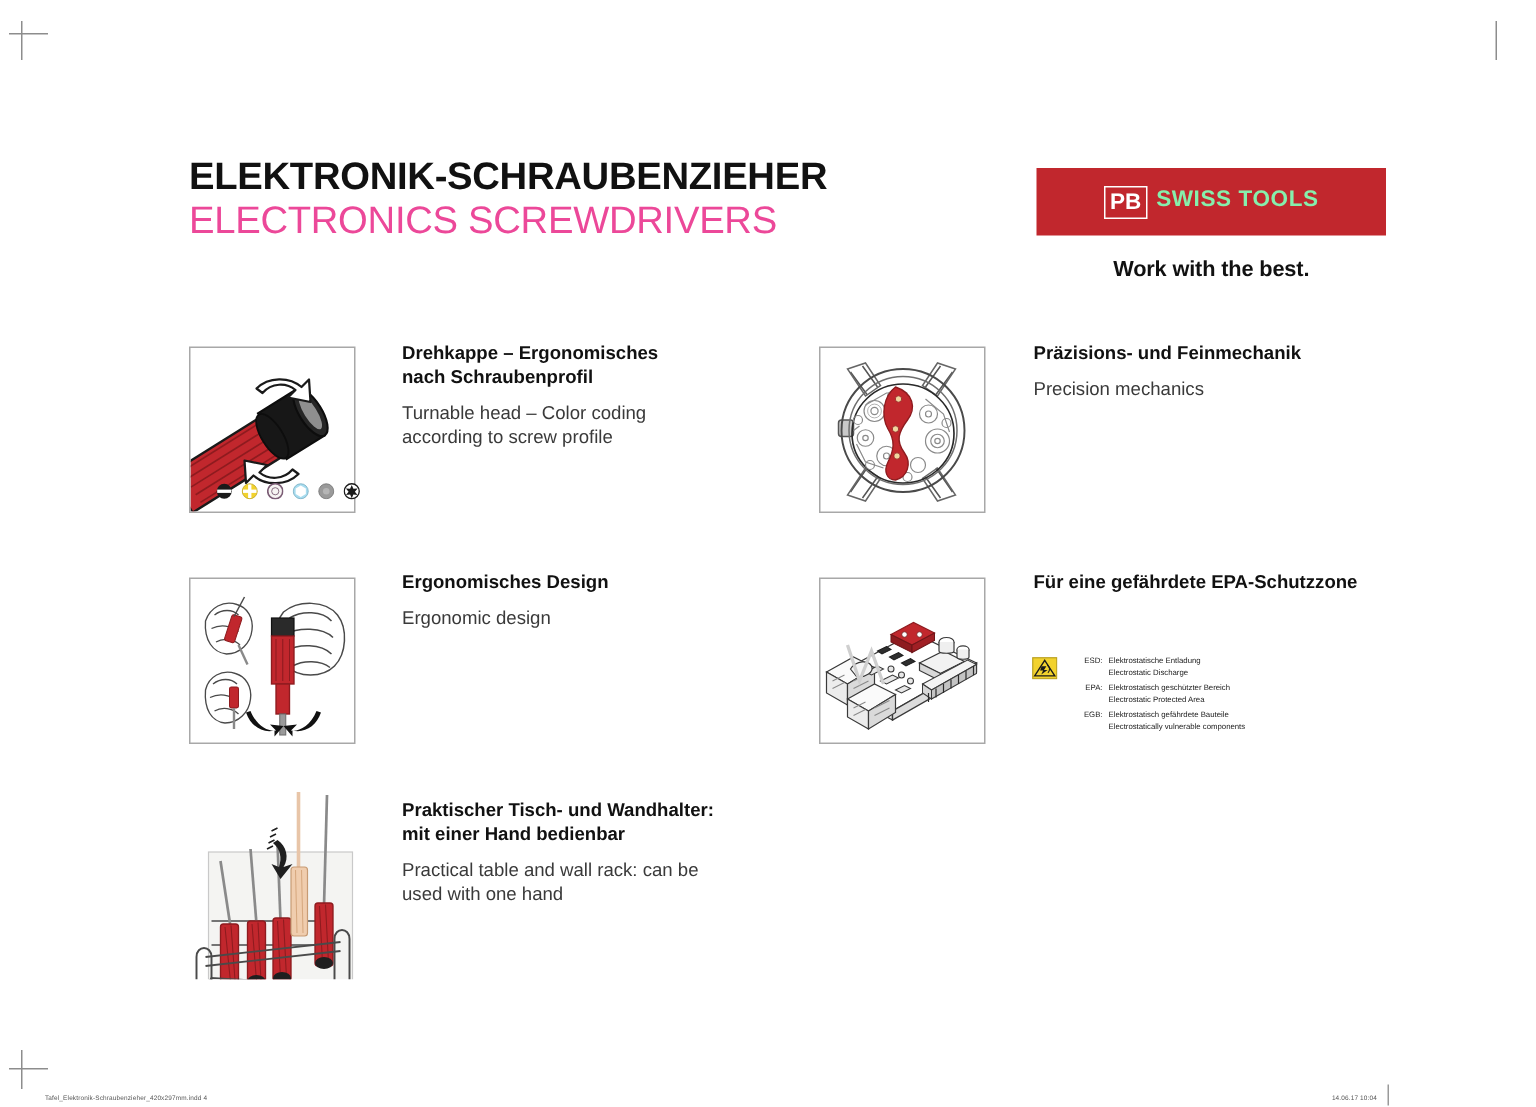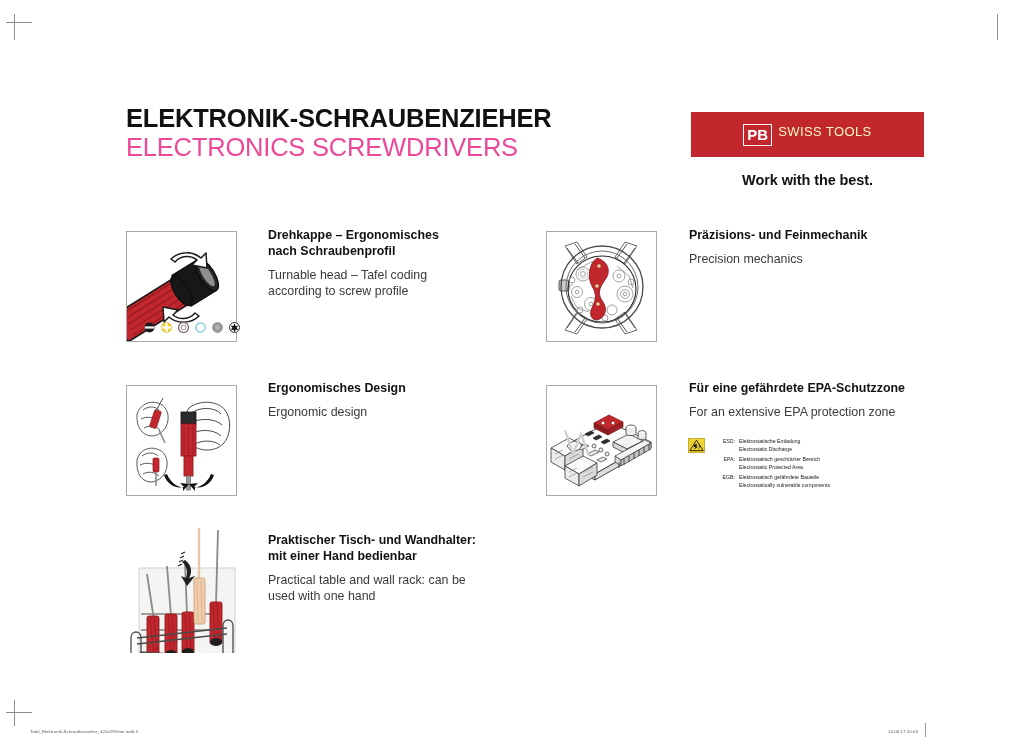--- a/index.html
+++ b/index.html
@@ -81,23 +81,23 @@
     border: 1.6px solid #ffffff;
     color: #ffffff;
     font-size: 15px;
     font-weight: bold;
     letter-spacing: 0px;
     line-height: 1;
     padding: 2px 3px 3px 3px;
     position: relative;
   }
   #logo-word {
-    color: #fef9c3;
-    font-size: 13px;
-    font-weight: normal;
+    color: #86efac;
+    font-size: 15px;
+    font-weight: bold;
     letter-spacing: 0.4px;
     white-space: nowrap;
   }
   #tagline {
     margin-top: 15px;
     font-size: 14.5px;
     font-weight: bold;
     color: #111111;
     letter-spacing: -0.1px;
   }
@@ -267,21 +267,21 @@
     </svg>
     <svg class="swatch" width="11" height="11" viewBox="0 0 11 11">
       <circle cx="5.5" cy="5.5" r="5" fill="#ffffff" stroke="#1a1a1a" stroke-width="0.9"></circle>
       <polygon points="5.5,1.3 6.6,3.9 9.4,3.6 7.6,5.8 9.4,8 6.6,7.7 5.5,10.2 4.4,7.7 1.6,8 3.4,5.8 1.6,3.6 4.4,3.9" fill="#1a1a1a"></polygon>
     </svg>
   </div>
 
   <div class="feature-text" style="left:268px; top:220px; width:230px;">
     <p class="feat-head">Drehkappe – Ergonomisches
 nach Schraubenprofil</p>
-    <p class="feat-sub">Turnable head – Tafel coding
+    <p class="feat-sub">Turnable head – Color coding
 according to screw profile</p>
   </div>
 
   <div class="thumb" style="left:546px; top:223px; width:111px; height:111px;">
     <svg width="109" height="109" viewBox="0 0 109 109">
       <g stroke="#555555" fill="none" stroke-width="1">
 
         <path d="M 20 16 L 31 31 M 28 12 L 38 26"></path>
         <path d="M 88 16 L 77 31 M 80 12 L 70 26"></path>
         <path d="M 20 96 L 31 80 M 28 100 L 38 86"></path>
@@ -466,21 +466,20 @@
         <path d="M 46 52 L 52 49 L 55 51 L 49 54 Z"></path>
         <path d="M 54 56 L 60 53 L 63 55 L 57 58 Z"></path>
       </g>
 
       <path d="M 18 44 L 26 68 L 34 48 L 42 70" stroke="#cfcfcf" stroke-width="2.2" fill="none"></path>
     </svg>
   </div>
 
   <div class="feature-text" style="left:689px; top:373px; width:270px;">
     <p class="feat-head">Für eine gefährdete EPA-Schutzzone</p>
-    <p class="feat-sub">For an extensive EPA protection zone</p>
   </div>
 
   <div id="esd-legend">
     <svg id="esd-symbol" width="17" height="15" viewBox="0 0 17 15">
       <rect x="0.5" y="0.5" width="16" height="14" fill="#f2d22e" stroke="#b9a01e" stroke-width="0.8"></rect>
       <polygon points="8.5,2.2 15.2,12.6 1.8,12.6" fill="#f2d22e" stroke="#1a1a1a" stroke-width="0.9"></polygon>
       <path d="M 6.4 6.2 L 9.6 6.2 L 8.0 8.6 L 10.4 8.6 L 6.2 11.6 L 7.4 9.0 L 5.4 9.0 Z" fill="#1a1a1a"></path>
       <path d="M 10.2 5.4 C 12 6.6, 12.2 9, 10.6 10.6" stroke="#1a1a1a" stroke-width="0.7" fill="none"></path>
     </svg>
     <div id="esd-rows">

